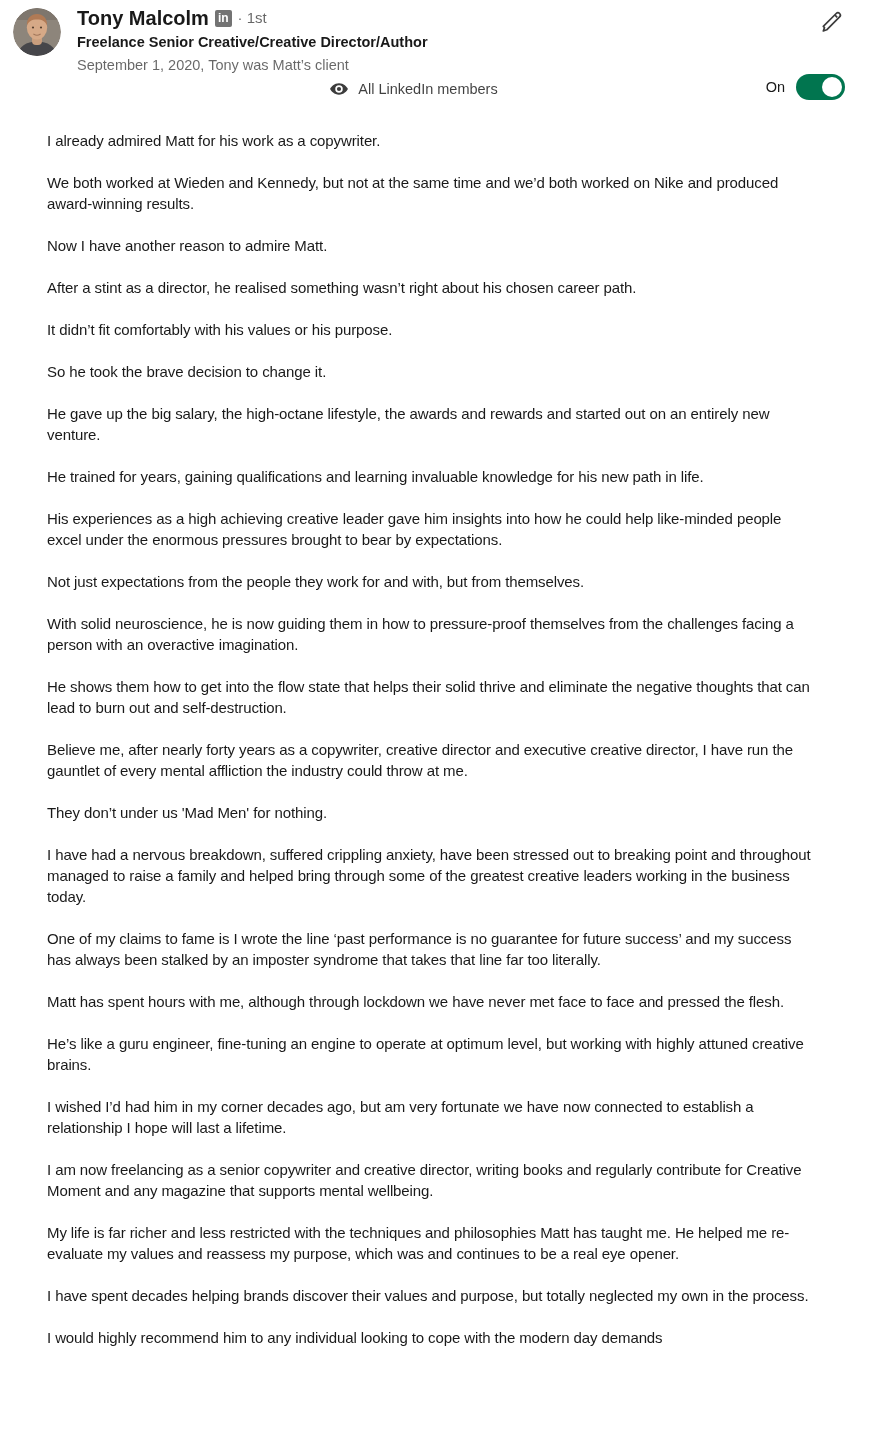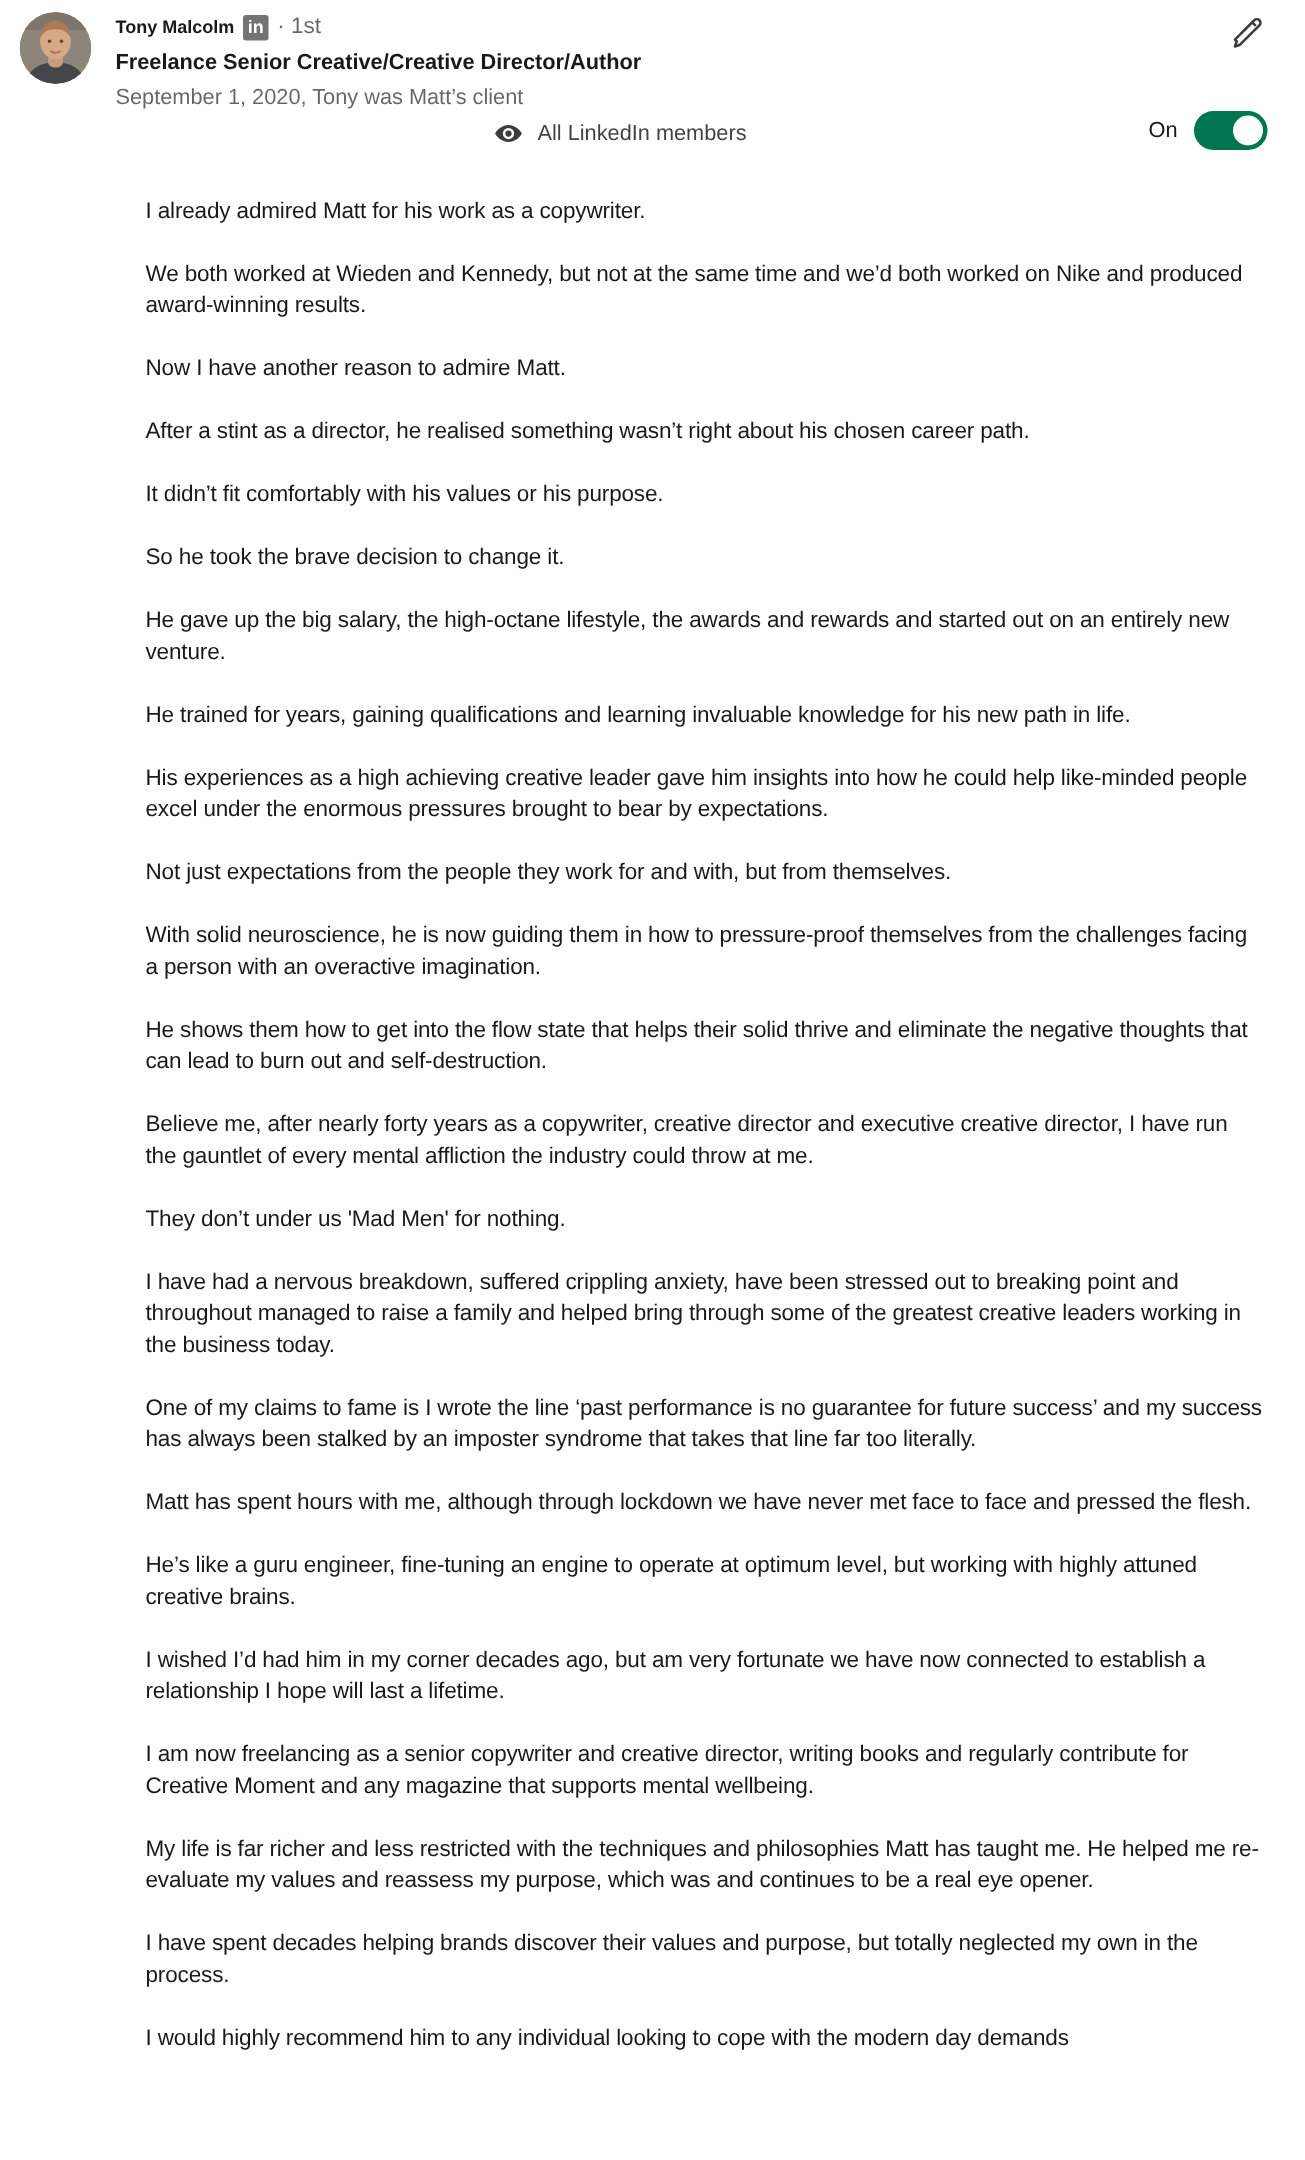--- a/index.html
+++ b/index.html
@@ -15,21 +15,21 @@
   .header { position: relative; padding-top: 8px; min-height: 100px; }
   .avatar {
     position: absolute; left: 13px; top: 8px;
     width: 48px; height: 48px; border-radius: 50%; overflow: hidden;
     cursor: pointer;
   }
   .avatar svg { display: block; }
 
   .header-info { margin-left: 77px; padding-right: 120px; }
   .name-row { display: flex; align-items: center; gap: 6px; line-height: 20px; }
-  .name { font-size: 12px; font-weight: 700; color: rgba(0,0,0,0.9); cursor: pointer; }
+  .name { font-size: 20px; font-weight: 700; color: rgba(0,0,0,0.9); cursor: pointer; }
   .badge {
     display: inline-block; background: #737373; color: #ffffff;
     font-size: 12px; font-weight: 700; line-height: 1;
     padding: 2px 3px 3px 3px; border-radius: 2px; letter-spacing: 0;
   }
   .degree { font-size: 15px; color: rgba(0,0,0,0.6); }
   .headline { margin-top: 4px; font-size: 14.5px; font-weight: 600; color: rgba(0,0,0,0.9); line-height: 20px; }
   .dateline { margin-top: 3px; font-size: 14.5px; color: rgba(0,0,0,0.6); line-height: 20px; }
   .visibility { margin-top: 4px; display: flex; align-items: center; gap: 9px; font-size: 14.5px; color: rgba(0,0,0,0.75); line-height: 20px; justify-content: center; }
   .visibility .eye { display: inline-flex; }
@@ -47,21 +47,21 @@
   .switch {
     position: relative; width: 49px; height: 26px; border-radius: 13px;
     background: #01754f; cursor: pointer;
   }
   .knob {
     position: absolute; top: 3px; right: 3px; width: 20px; height: 20px;
     background: #ffffff; border-radius: 50%;
   }
 
   
-  .body-text { padding: 22px 28px 0 97px; }
+  .body-text { padding: 22px 28px 0 47px; }
   .body-text p.para {
     margin: 0 0 21px 0;
     font-size: 15px; line-height: 21px;
     color: rgba(0,0,0,0.9);
     max-width: 766px;
     letter-spacing: -0.1px;
   }
 </style>
 </head>
 <body>

